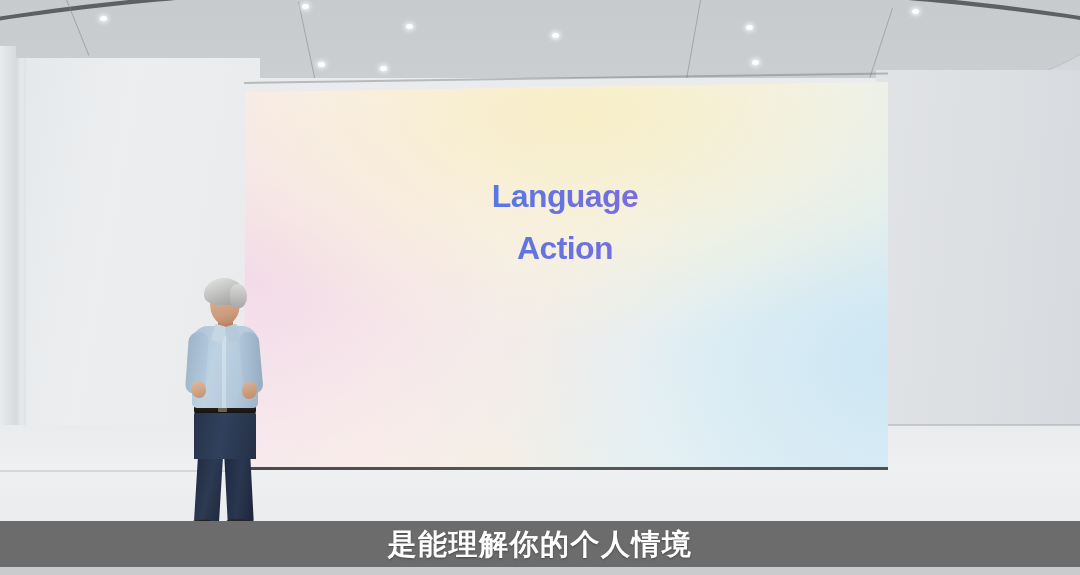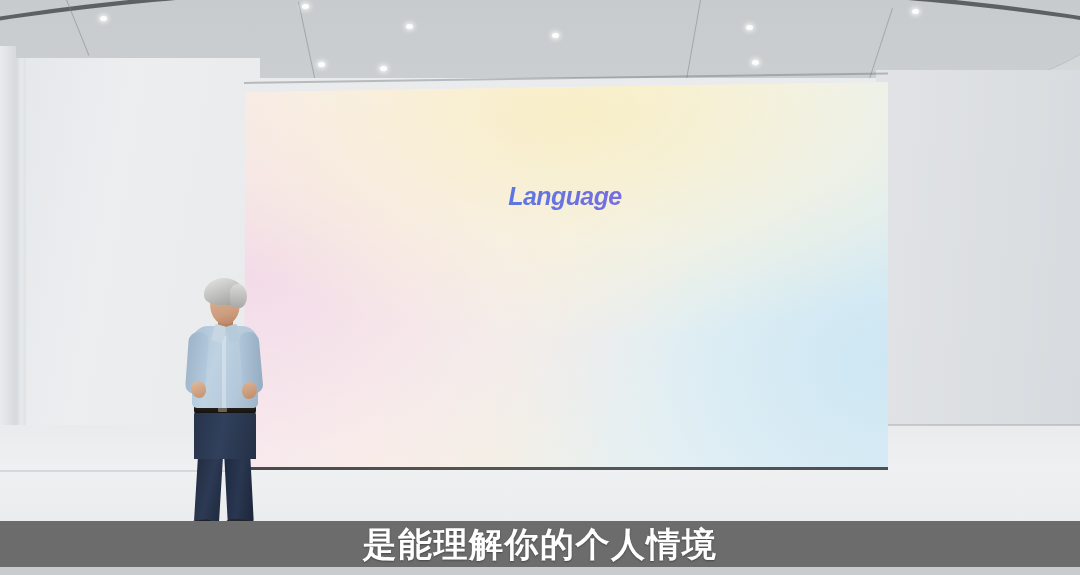--- a/index.html
+++ b/index.html
@@ -153,31 +153,30 @@
   }
 
   .slide-lines {
     position: absolute;
     left: 0; top: 88px;
     width: 646px;
     text-align: center;
   }
   .slide-line {
     display: block;
-    font-size: 25px;
+    font-size: 32px;
     font-weight: 700;
     line-height: 52px;
     letter-spacing: -0.6px;
     background-image: linear-gradient(92deg, #2f8ae8 0%, #4a7ce4 30%, #7b6ce0 62%, #b06ade 100%);
     -webkit-background-clip: text;
     background-clip: text;
     color: transparent;
     -webkit-text-fill-color: transparent;
     white-space: nowrap;
-    font-style: italic;
   }
 
   
   .presenter { position: absolute; left: 170px; top: 278px; width: 104px; height: 262px; }
   .p-hair {
     position: absolute; left: 34px; top: 0px; width: 40px; height: 27px;
     background: linear-gradient(160deg, #e6e6e4 0%, #bdbdbb 55%, #9a9a98 100%);
     border-radius: 52% 52% 38% 38% / 62% 62% 38% 38%;
   }
   .p-face {
@@ -286,21 +285,21 @@
     position: absolute;
     left: 0; top: 521px;
     width: 1080px; height: 46px;
     background: #6c6c6c;
     display: flex;
     align-items: center;
     justify-content: center;
   }
   .subtitle-text {
     color: #ffffff;
-    font-size: 34px;
+    font-size: 29px;
     font-weight: 700;
     letter-spacing: 1.5px;
     line-height: 1;
     font-family: "DejaVu Sans", "Liberation Sans", sans-serif;
     text-shadow: 0 1px 2px rgba(0,0,0,0.35);
   }
   .subtitle-under {
     position: absolute;
     left: 0; top: 567px;
     width: 1080px; height: 8px;
@@ -345,20 +344,21 @@
   <div class="floor"></div>
   <div class="floor-line"></div>
   <div class="floor-line-l"></div>
 
   <div class="screen-wrap">
     <div class="screen"></div>
     <div class="screen-top-edge"></div>
 
     <div class="slide-lines">
       <span class="slide-line">Language</span>
+      <span class="slide-line">Action</span>
     </div>
 
     <div class="screen-bottom-edge"></div>
   </div>
 
   <div class="presenter">
     <div class="p-shadow"></div>
     <div class="p-leg-l"></div>
     <div class="p-leg-r"></div>
     <div class="p-shoe-l"></div>

